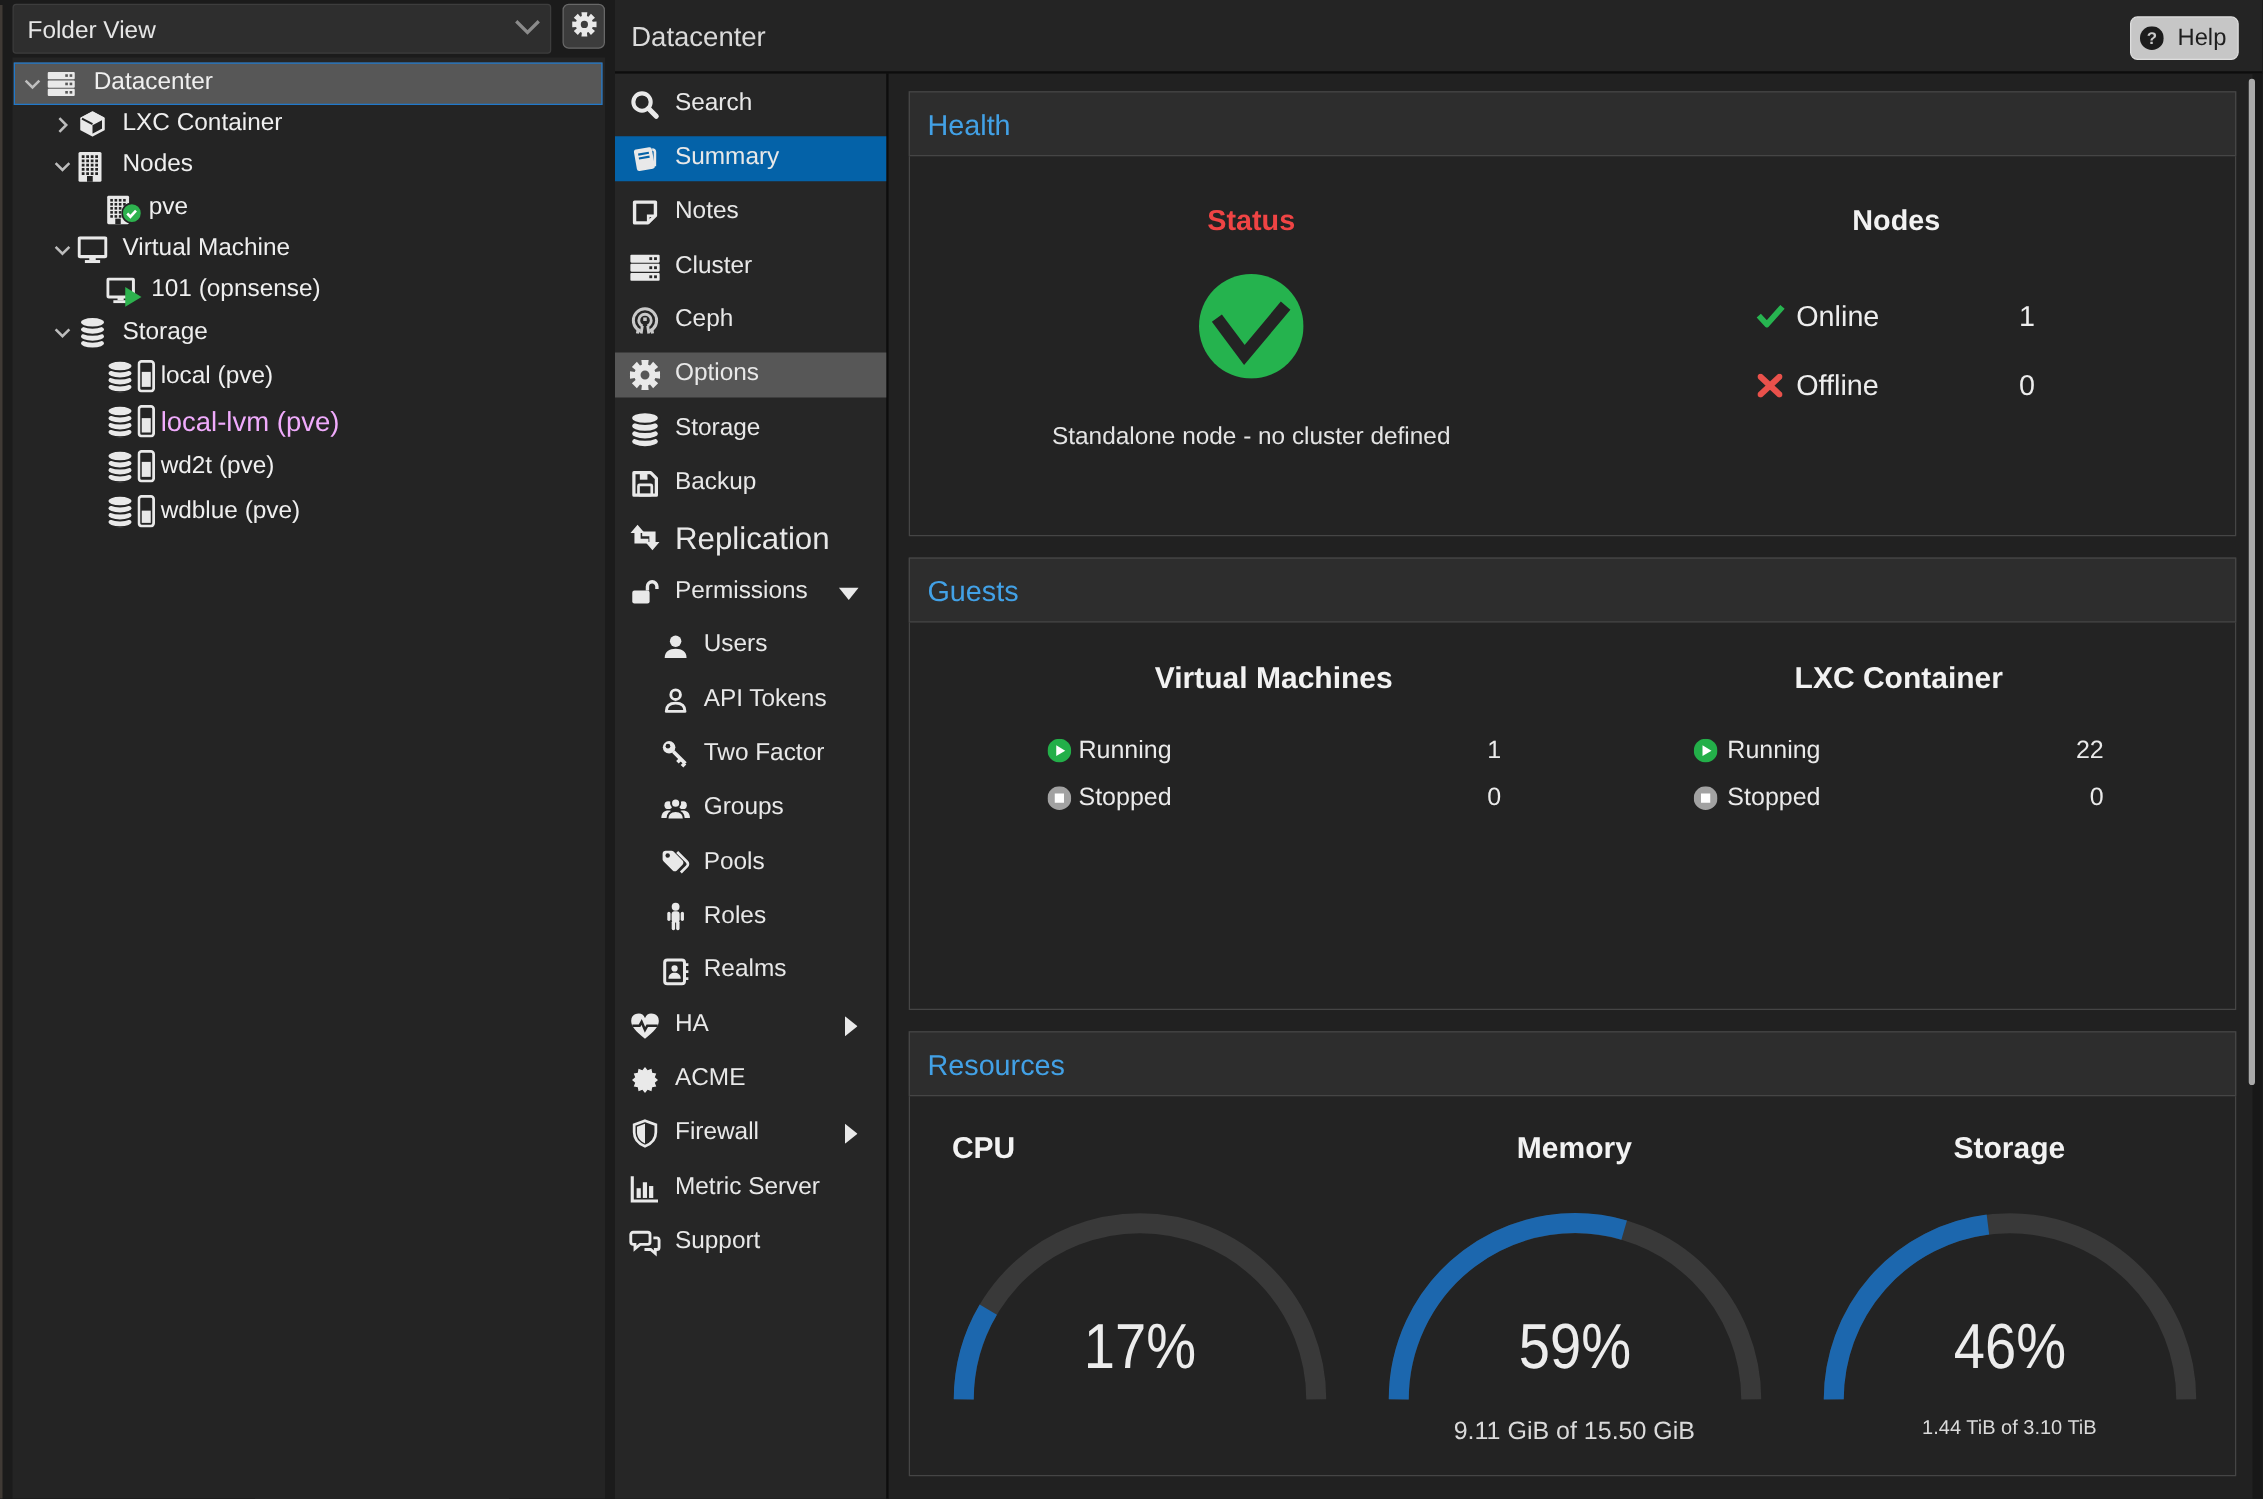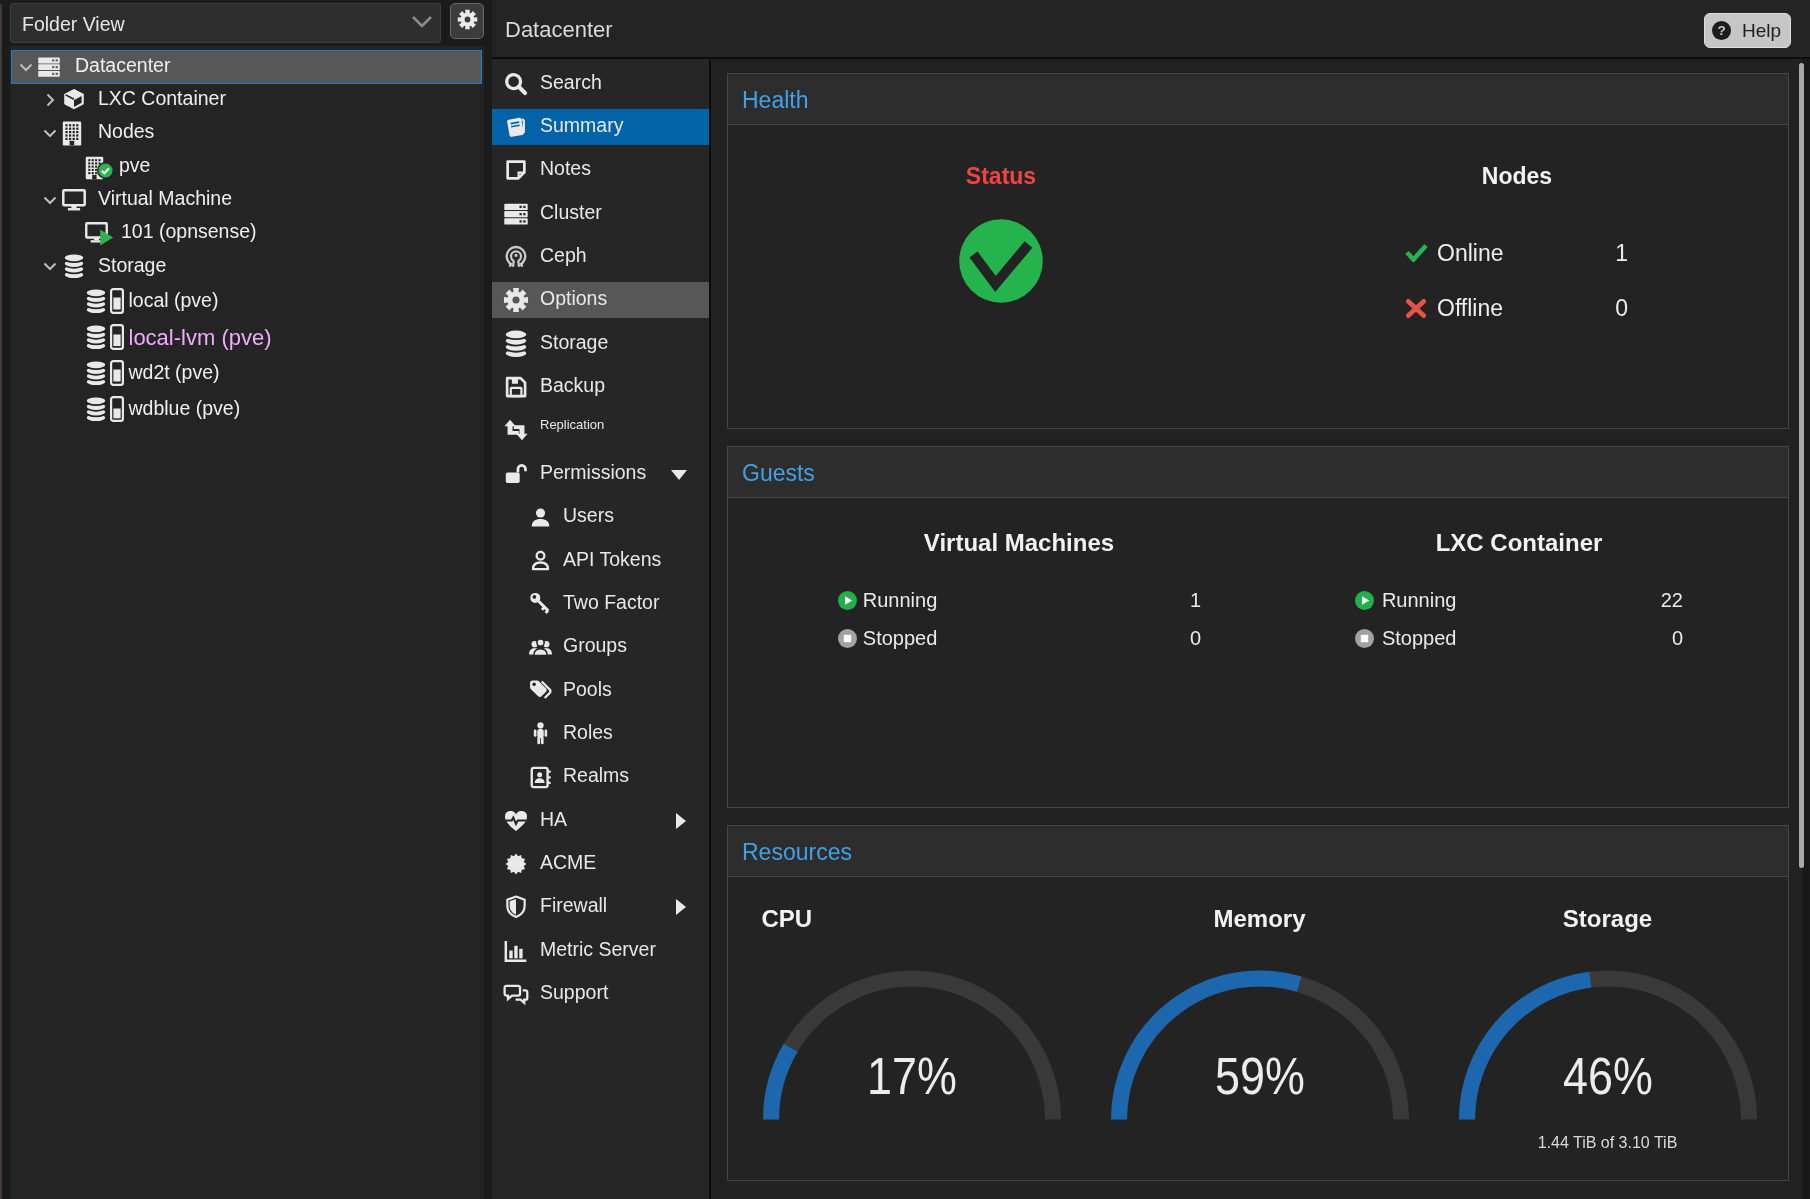--- a/index.html
+++ b/index.html
@@ -247,21 +247,21 @@
 <svg style="position:absolute;left:503.0px;top:374.04999999999995px" width="26" height="26" viewBox="0 0 24 24">
       <path d="M3.8 3.8 H16.2 L20.4 8 V20.4 H3.8 Z" fill="none" stroke="#e9e9e9" stroke-width="2.4" stroke-linejoin="round"></path>
       <rect x="8.2" y="4.6" width="5.6" height="4.4" fill="#e9e9e9"></rect>
       <rect x="7.2" y="12.8" width="9.8" height="7.6" rx="0.8" fill="none" stroke="#e9e9e9" stroke-width="2"></rect>
     </svg>
 <div class="lab" style="left:540px;top:374.0px;font-size:19.5px;color:#e8e8e8">Backup</div>
 <svg style="position:absolute;left:503.0px;top:417.4px" width="26" height="26" viewBox="0 0 24 24">
       <path d="M6.5 2.6 L11.7 8.6 H8.8 V13 H14.6 V16.4 H4.2 V8.6 H1.3 Z" fill="#e9e9e9"></path>
       <path d="M17.5 21.4 L12.3 15.4 H15.2 V11 H9.9 V7.6 H19.8 V15.4 H22.7 Z" fill="#e9e9e9"></path>
     </svg>
-<div class="lab" style="left:540px;top:417.4px;font-size:13px;color:#e8e8e8">Replication</div>
+<div class="lab" style="left:540px;top:417.4px;font-size:25px;color:#e8e8e8">Replication</div>
 <svg style="position:absolute;left:503.0px;top:460.75px" width="26" height="26" viewBox="0 0 24 24">
       <path d="M13.8 10.6 V7.6 a3.5 3.5 0 0 1 7 0 V9.4" fill="none" stroke="#e9e9e9" stroke-width="2.5"></path>
       <rect x="2.6" y="10.6" width="12.8" height="9.6" rx="1.6" fill="#e9e9e9"></rect>
     </svg>
 <div class="lab" style="left:540px;top:460.8px;font-size:19.5px;color:#e8e8e8">Permissions</div>
 <svg style="position:absolute;left:671px;top:469.75px" width="16" height="10" viewBox="0 0 16 10">
       <path d="M0 0 h16 l-8 10 z" fill="#e9e9e9"></path>
     </svg>
 <svg style="position:absolute;left:528.0px;top:504.6px" width="25" height="25" viewBox="0 0 24 24">
       <circle cx="12" cy="7.7" r="4.4" fill="#e9e9e9"></circle>
@@ -354,20 +354,21 @@
     <div class="lab" style="left:742px;top:460px;font-size:23px;color:#42a1e6">Guests</div>
 <div class="abs" style="left:727px;top:825px;width:1062px;height:356px;background:#232323;border:1px solid #454545"></div>
     <div class="abs" style="left:727px;top:825px;width:1062px;height:52px;background:#2d2d2d;border:1px solid #454545"></div>
     <div class="lab" style="left:742px;top:839px;font-size:23px;color:#42a1e6">Resources</div>
 <div class="lab" style="left:901px;top:163px;width:200px;text-align:center;font-size:23px;font-weight:bold;color:#ef4444">Status</div>
 <div class="lab" style="left:1417px;top:163px;width:200px;text-align:center;font-size:23px;font-weight:bold;color:#f2f2f2">Nodes</div>
 <svg style="position:absolute;left:959px;top:219px" width="84" height="84" viewBox="0 0 84 84">
       <circle cx="42" cy="42" r="41.8" fill="#25b34e"></circle>
       <path d="M14.5 35.5 L36.5 65 L69.5 25.5" stroke="#232323" stroke-width="10" fill="none"></path>
     </svg>
+<div class="lab" style="left:801px;top:338px;width:400px;text-align:center;font-size:19.5px;color:#e4e4e4">Standalone node - no cluster defined</div>
 <svg style="position:absolute;left:1405px;top:242px" width="23" height="20" viewBox="0 0 23 20">
       <path d="M2 10.5 l6.5 7 L21 3.5" stroke="#27b450" stroke-width="4.6" fill="none"></path>
     </svg>
 <div class="lab" style="left:1437px;top:240px;font-size:23px;color:#ededed">Online</div>
 <div class="lab" style="left:1528px;top:240px;width:100px;text-align:right;font-size:23px;color:#ededed">1</div>
 <svg style="position:absolute;left:1406px;top:299px" width="20" height="19" viewBox="0 0 20 19">
       <path d="M2.4 2.4 L17.6 16.6 M17.6 2.4 L2.4 16.6" stroke="#e9514b" stroke-width="4.8" stroke-linecap="round"></path>
     </svg>
 <div class="lab" style="left:1437px;top:295px;font-size:23px;color:#ededed">Offline</div>
 <div class="lab" style="left:1528px;top:295px;width:100px;text-align:right;font-size:23px;color:#ededed">0</div>
@@ -414,14 +415,15 @@
     </svg>
 <svg style="position:absolute;left:1457.5px;top:970.0999999999999px" width="300" height="150.0" viewBox="0 0 300 150.0">
       <g transform="translate(150.0 149.5)">
         <path d="M-141 0 A141 141 0 0 1 141 0" fill="none" stroke="#393939" stroke-width="16"></path>
         <path d="M-141 0 A141 141 0 0 1 -17.67 -139.89" fill="none" stroke="#1c67ae" stroke-width="16"></path>
       </g>
     </svg>
 <div class="lab" style="left:761.5px;top:1047px;width:300px;text-align:center;font-size:51px;color:#ececec;transform:scaleX(0.88)">17%</div>
 <div class="lab" style="left:1109.5px;top:1047px;width:300px;text-align:center;font-size:51px;color:#ececec;transform:scaleX(0.88)">59%</div>
 <div class="lab" style="left:1457.5px;top:1047px;width:300px;text-align:center;font-size:51px;color:#ececec;transform:scaleX(0.88)">46%</div>
+<div class="lab" style="left:1059.5px;top:1134px;width:400px;text-align:center;font-size:20px;color:#dadada">9.11 GiB of 15.50 GiB</div>
 <div class="lab" style="left:1407.5px;top:1134px;width:400px;text-align:center;font-size:16px;color:#dadada">1.44 TiB of 3.10 TiB</div>
 <div class="abs" style="left:1799px;top:63px;width:5px;height:805px;background:#a9a9a9;border-radius:2.5px"></div>
 </div>
 </body></html>

